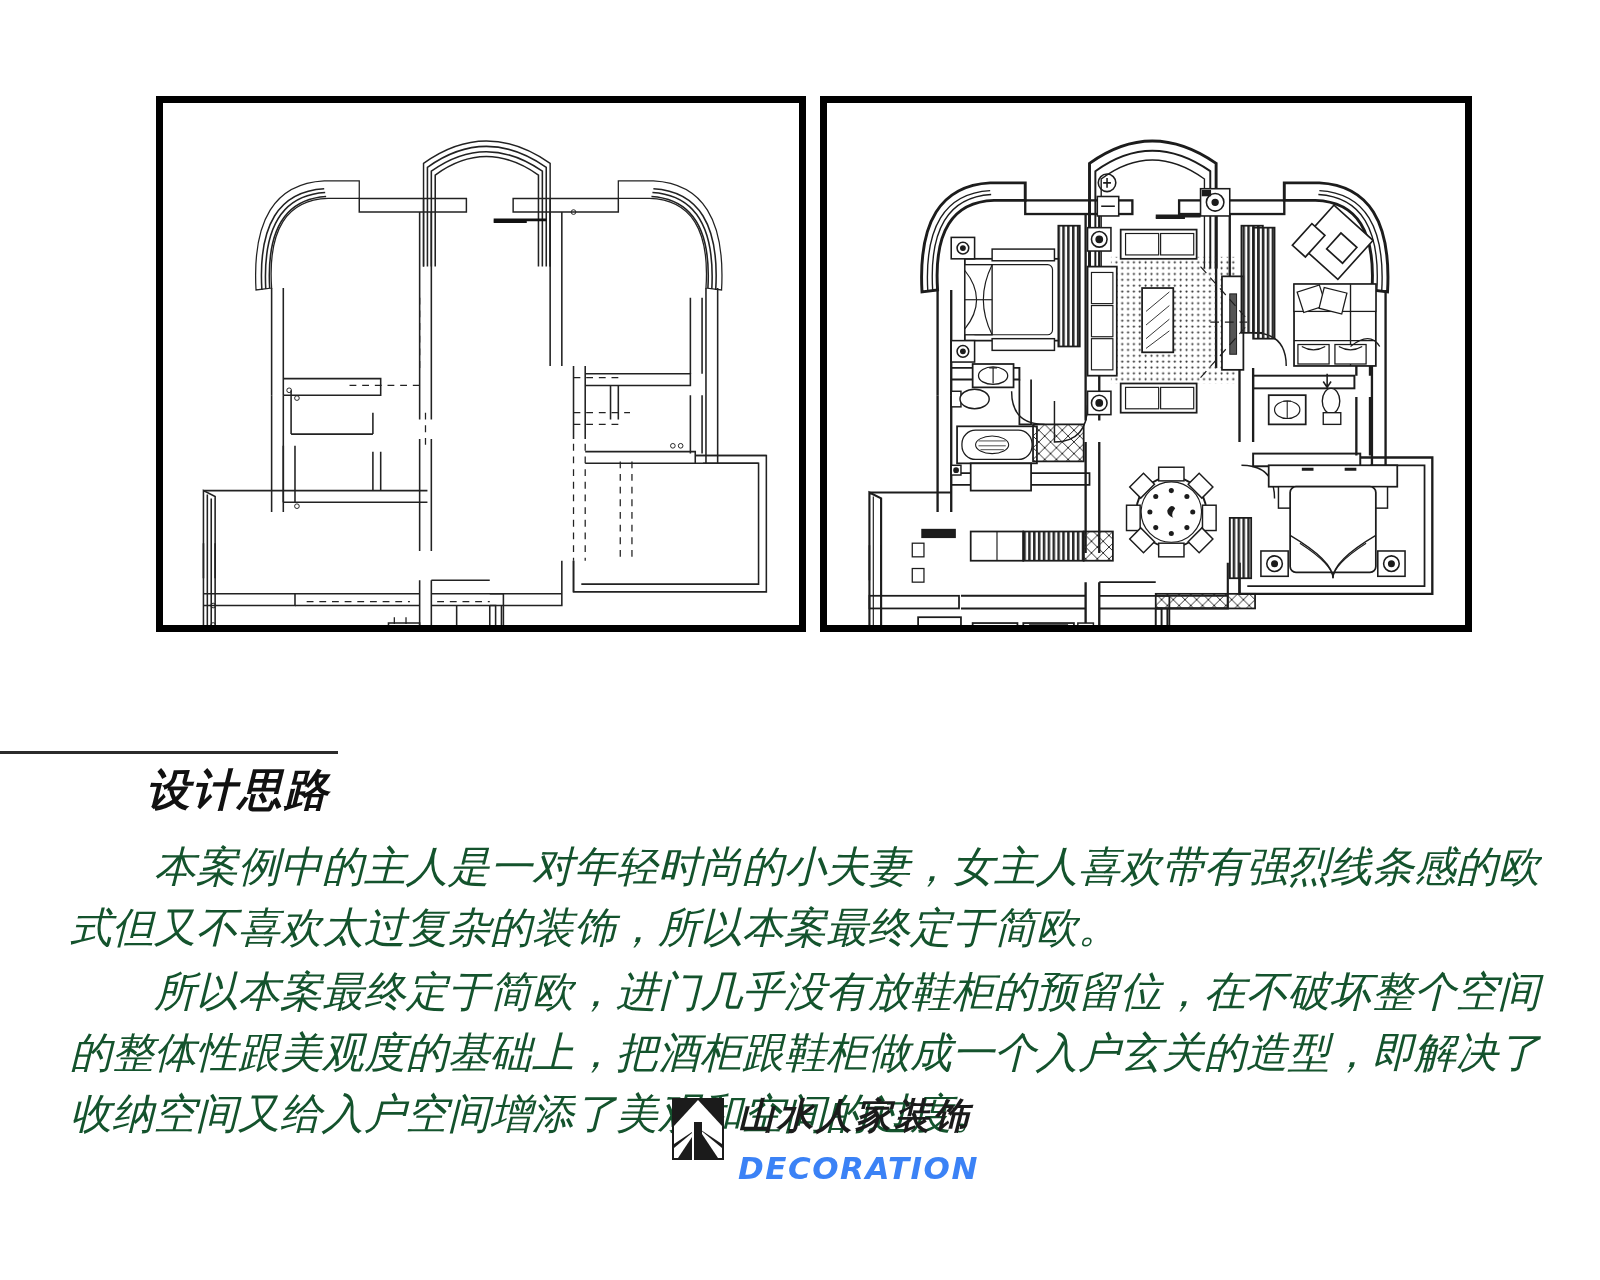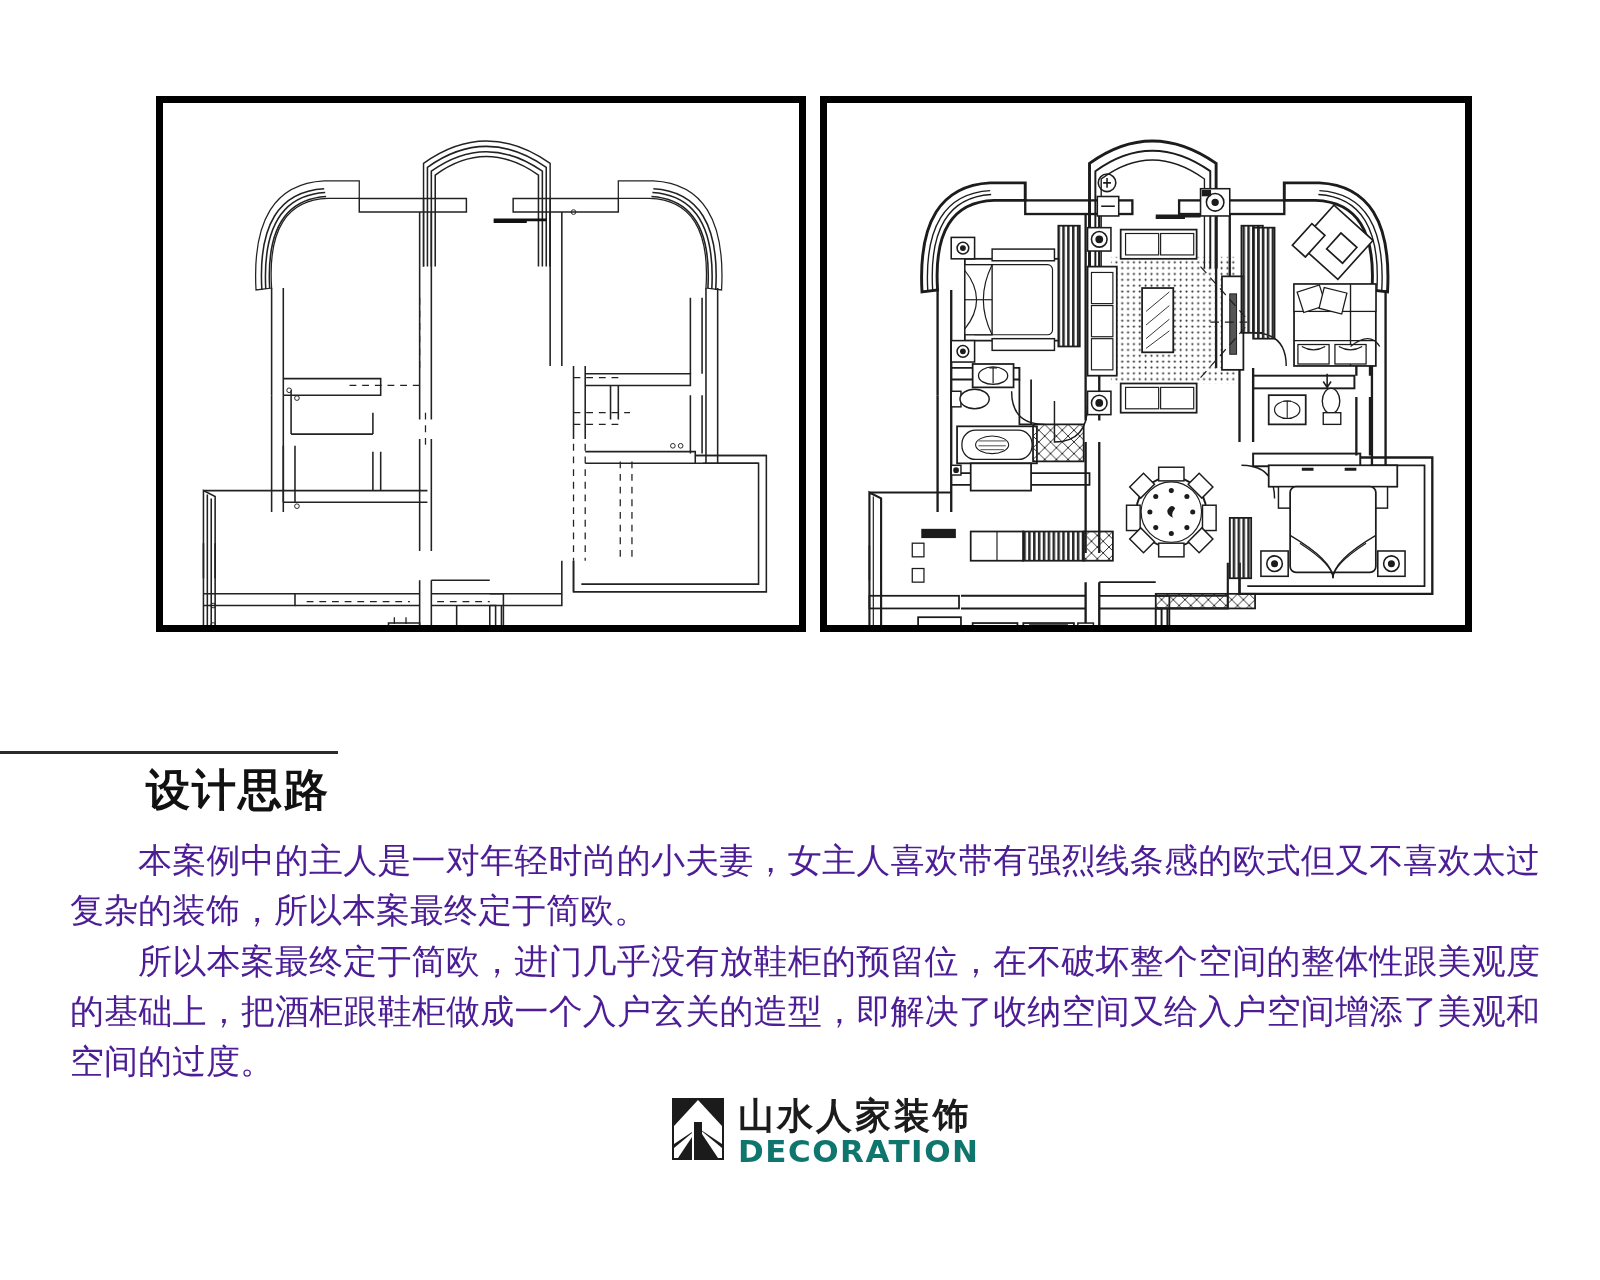--- a/index.html
+++ b/index.html
@@ -4,21 +4,21 @@
 <style>
   html,body{margin:0;padding:0;}
   body{
     width:1600px;height:1280px;
     background:#ffffff;
     font-family:"DejaVu Sans","Liberation Sans",sans-serif;
     color:#111111;
     overflow:hidden;
     position:relative;
   }
-  .page{position:absolute;inset:0;}
+  .page{position:absolute;inset:0;font-style:italic;}
 
   
   .plans{
     position:absolute;left:0;top:0;width:1600px;height:660px;
   }
   .plan-frame{
     position:absolute;
     background:#ffffff;
     border:7px solid #000000;
     box-sizing:border-box;
@@ -34,42 +34,42 @@
     background:#2b2b2b;
   }
   .section-title{
     position:absolute;left:146px;top:766px;
     font-size:44px;font-weight:700;letter-spacing:2px;
     line-height:1.1;color:#111;
     font-family:"DejaVu Sans","Liberation Sans",sans-serif;
   }
   .body-copy{
     position:absolute;left:70px;top:836px;width:1470px;
-    font-size:34px;line-height:1.46;color:#4c1d95;
+    font-size:42px;line-height:1.46;color:#14532d;
     text-align:justify;
     font-family:"DejaVu Sans","Liberation Sans",sans-serif;
   }
   .body-copy p{margin:0 0 2px 0;text-indent:2em;}
 
   
   .logo{
     position:absolute;left:672px;top:1098px;
     display:flex;align-items:flex-start;gap:14px;
   }
   .logo-mark{
     width:52px;height:62px;position:relative;flex:0 0 auto;
   }
   .logo-text{display:flex;flex-direction:column;line-height:1;}
   .logo-cn{
     font-size:36px;font-weight:700;letter-spacing:3px;color:#1b1b1b;
     font-family:"DejaVu Sans","Liberation Sans",sans-serif;
   }
   .logo-en{
-    font-size:31px;font-weight:700;letter-spacing:1.5px;color:#0f766e;
-    margin-top:2px;
+    font-size:31px;font-weight:700;letter-spacing:1.5px;color:#3b82f6;
+    margin-top:19px;
     font-family:"DejaVu Sans","Liberation Sans",sans-serif;
   }
 </style>
 </head>
 <body>
 
 <div class="page">
 
   <div class="plans">
 

